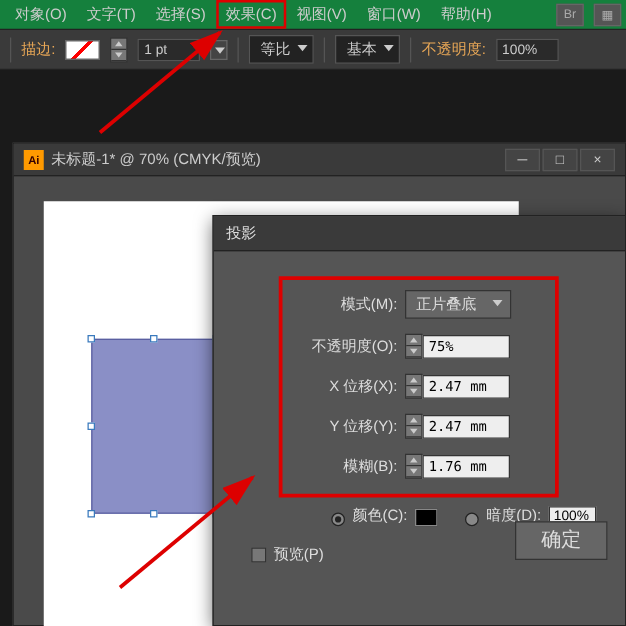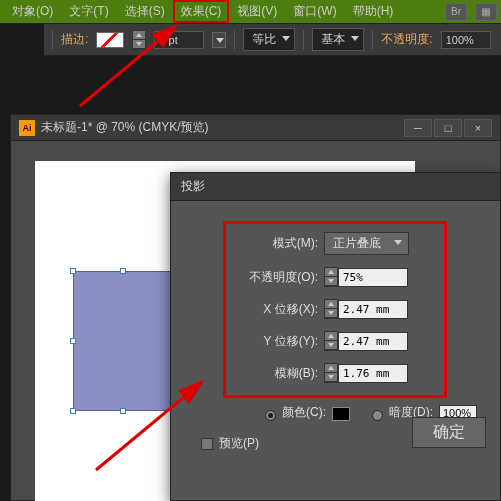--- a/index.html
+++ b/index.html
@@ -6,21 +6,21 @@
 body {
   width: 501px; height: 501px;
   background: #1a1a1a;
   font-family: "Microsoft YaHei", sans-serif;
   font-size: 12px;
   color: #ccc;
   overflow: hidden;
   position: relative;
 }
 .menubar {
-  background: #4d7c0f;
+  background: #15803d;
   height: 24px;
   display: flex;
   align-items: center;
   padding: 0 4px;
   border-bottom: 1px solid #222;
 }
 .menu-item {
   padding: 3px 8px;
   color: #ccc;
   cursor: pointer;
@@ -46,21 +46,20 @@
   font-size: 10px;
 }
 .toolbar {
   background: #3a3a3a;
   height: 32px;
   display: flex;
   align-items: center;
   padding: 0 8px;
   gap: 8px;
   border-bottom: 1px solid #222;
-  margin-left: 44px;
 }
 .tb-label { color: #e8a756; font-size: 12px; }
 .tb-sep { width: 1px; height: 20px; background: #555; }
 .tb-input {
   background: #2a2a2a;
   border: 1px solid #555;
   color: #ccc;
   padding: 2px 4px;
   width: 50px;
   font-size: 11px;

